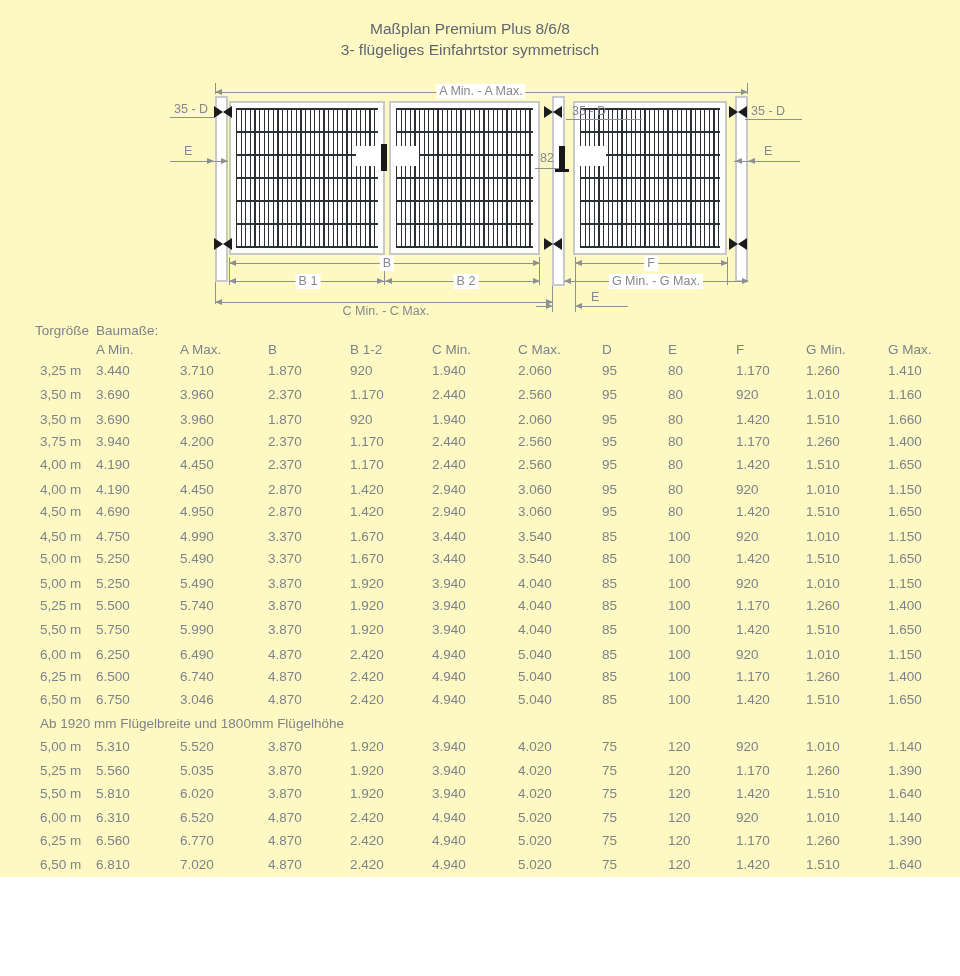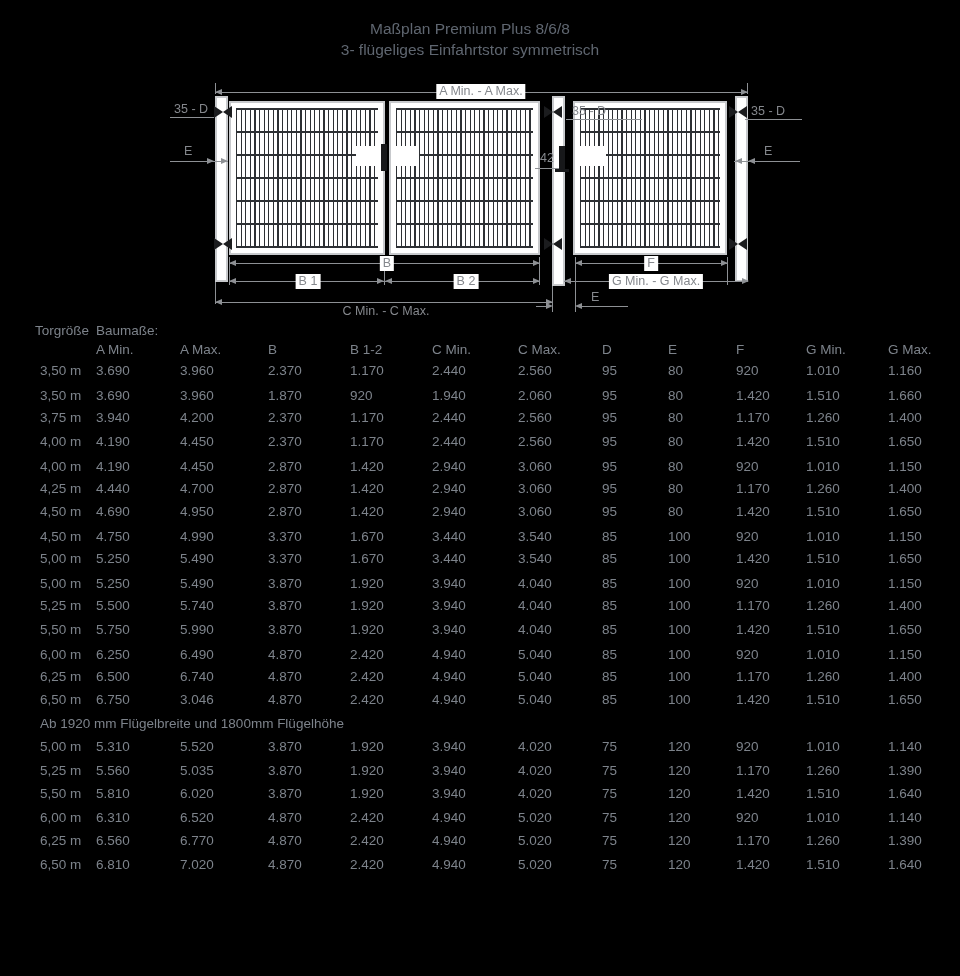--- a/index.html
+++ b/index.html
@@ -1,16 +1,16 @@
 <!DOCTYPE html>
 <html style="--title: #5f6670; --text: #7d838b; --dim: #8d9094; --dimtext: #85888d; --frame: #c7c9cc; --bars: #2d3034;"><head>
 <meta charset="utf-8">
 <style>
   html,body{margin:0;padding:0;background:#fff;}
-  #page{position:relative;width:960px;height:976px;background:#000000;overflow:hidden;
+  #page{position:relative;width:960px;height:877px;background:#fef9c3;overflow:hidden;
         font-family:"Liberation Sans",sans-serif;}
 
   
   #title{position:absolute;left:0;top:18px;width:940px;text-align:center;
          color:var(--title,#5f6670);font-size:15.5px;line-height:21px;}
 
   
   .post{position:absolute;background:#fff;border:2px solid var(--frame,#c6c8cb);box-sizing:border-box;}
   .wing{position:absolute;background:#fff;border:2px solid var(--frame,#c9cbce);box-sizing:border-box;}
   .mesh{position:absolute;inset:5px;background-color:#fff;
@@ -100,21 +100,21 @@
     <div class="hline" style="left:170px;top:117px;width:44px"></div>
 
     <div class="dlbl nobg" style="left:181px;top:144px">E</div>
     <div class="hline" style="left:170px;top:161px;width:58px"></div>
     <div class="arr r" style="left:207px;top:158px"></div>
     <div class="arr r" style="left:221px;top:158px"></div>
 
     <div class="dlbl nobg" style="left:569px;top:104px">35 - D</div>
     <div class="hline" style="left:566px;top:119px;width:76px"></div>
 
-    <div class="dlbl nobg" style="left:537px;top:151px">42</div>
+    <div class="dlbl nobg" style="left:537px;top:151px">82</div>
     <div class="hline" style="left:535px;top:168px;width:24px"></div>
 
     <div class="dlbl nobg" style="left:748px;top:104px">35 - D</div>
     <div class="hline" style="left:745px;top:119px;width:57px"></div>
 
     <div class="dlbl nobg" style="left:761px;top:144px">E</div>
     <div class="hline" style="left:734px;top:161px;width:66px"></div>
     <div class="arr l" style="left:735px;top:158px"></div>
     <div class="arr l" style="left:748px;top:158px"></div>
 
@@ -191,20 +191,34 @@
         <th>C Max.</th>
         <th>D</th>
         <th>E</th>
         <th>F</th>
         <th>G Min.</th>
         <th>G Max.</th>
       </tr>
     </thead>
     <tbody class="s2">
         <tr>
+          <td>3,25 m</td>
+          <td>3.440</td>
+          <td>3.710</td>
+          <td>1.870</td>
+          <td>920</td>
+          <td>1.940</td>
+          <td>2.060</td>
+          <td>95</td>
+          <td>80</td>
+          <td>1.170</td>
+          <td>1.260</td>
+          <td>1.410</td>
+        </tr>
+        <tr>
           <td>3,50 m</td>
           <td>3.690</td>
           <td>3.960</td>
           <td>2.370</td>
           <td>1.170</td>
           <td>2.440</td>
           <td>2.560</td>
           <td>95</td>
           <td>80</td>
           <td>920</td>
@@ -259,34 +273,20 @@
           <td>4.450</td>
           <td>2.870</td>
           <td>1.420</td>
           <td>2.940</td>
           <td>3.060</td>
           <td>95</td>
           <td>80</td>
           <td>920</td>
           <td>1.010</td>
           <td>1.150</td>
-        </tr>
-        <tr>
-          <td>4,25 m</td>
-          <td>4.440</td>
-          <td>4.700</td>
-          <td>2.870</td>
-          <td>1.420</td>
-          <td>2.940</td>
-          <td>3.060</td>
-          <td>95</td>
-          <td>80</td>
-          <td>1.170</td>
-          <td>1.260</td>
-          <td>1.400</td>
         </tr>
         <tr>
           <td>4,50 m</td>
           <td>4.690</td>
           <td>4.950</td>
           <td>2.870</td>
           <td>1.420</td>
           <td>2.940</td>
           <td>3.060</td>
           <td>95</td>

